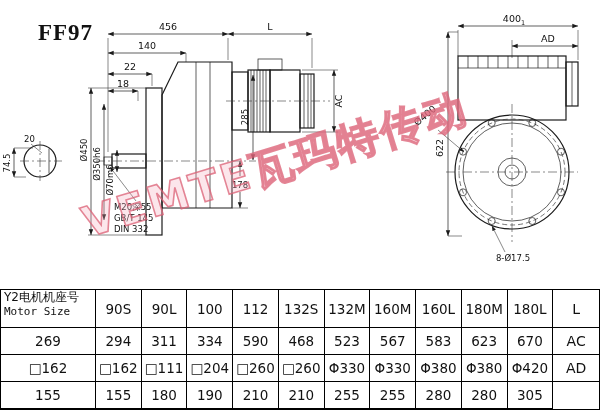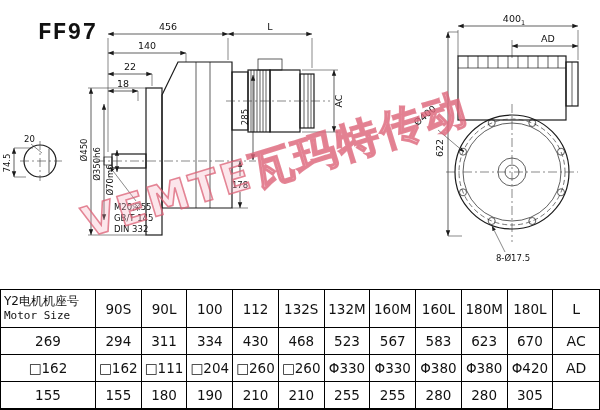--- a/index.html
+++ b/index.html
@@ -1,41 +1,41 @@
 <!DOCTYPE html>
 <html><head>
 <meta charset="utf-8">
 <style>
   *{margin:0;padding:0;box-sizing:border-box}
   html,body{width:600px;height:410px;background:#fff;overflow:hidden}
   .canvas{position:relative;width:600px;height:410px;background:#fff;color:#111;
           font-family:"DejaVu Sans","Liberation Sans",sans-serif}
   .title{position:absolute;left:38px;top:20px;font-size:23px;font-weight:600;letter-spacing:1px;
-         font-family:Liberation Mono, monospace}
+         font-family:Liberation Serif, serif}
   .drawing{position:absolute;left:0;top:0}
   .watermark{position:absolute;left:84px;top:196px;font-size:42px;font-weight:700;white-space:nowrap;
              transform:rotate(-17deg);transform-origin:0 50%;letter-spacing:3px;pointer-events:none;
              color:rgba(246,173,188,.30);-webkit-text-stroke:1.6px rgba(219,95,116,.75)}
   
   .ol{stroke:#1b1b1b;stroke-width:1.2;fill:none}
   .th{stroke:#1b1b1b;stroke-width:.7;fill:none}
   .ext{stroke:#3a3a3a;stroke-width:.6;fill:none}
   .cl{stroke:#3a3a3a;stroke-width:.6;fill:none;stroke-dasharray:9 3 2 3}
   .dash{stroke:#3a3a3a;stroke-width:.7;fill:none;stroke-dasharray:5 3}
   .dt{font-family:"DejaVu Sans",sans-serif;font-size:9.5px;fill:#111;stroke:none}
   .sm{font-size:8.5px}
   .mid{text-anchor:middle}
   
   .tbl{position:absolute;left:0;top:289px;width:600px;height:121px;display:grid;
        grid-template-columns:95px repeat(11,1fr);grid-template-rows:38px 1fr 1fr 1fr;
        border:1.5px solid #000;font-size:13.5px;background:#fff}
   .cell{border-right:1px solid #000;border-bottom:1px solid #000;display:flex;
         align-items:center;justify-content:center;text-align:center;overflow:hidden}
   .cell:nth-child(12n){border-right:none}
-  .corner{flex-direction:column;align-items:flex-start;justify-content:center;padding-left:3px}
+  .corner{flex-direction:column;align-items:flex-start;justify-content:flex-start;padding-left:3px}
   .cn{font-size:12px;line-height:1.25}
   .en{font-family:"DejaVu Sans Mono","Liberation Mono",monospace;font-size:11px;line-height:1.2}
   .rl{font-size:14px}
 </style>
 </head>
 <body>
 
 <div class="canvas">
 
   <div class="title">FF97</div>
@@ -198,21 +198,21 @@
     <div class="cell">160M</div>
     <div class="cell">160L</div>
     <div class="cell">180M</div>
     <div class="cell">180L</div>
 
     <div class="cell rl">L</div>
     <div class="cell">269</div>
     <div class="cell">294</div>
     <div class="cell">311</div>
     <div class="cell">334</div>
-    <div class="cell">430</div>
+    <div class="cell">590</div>
     <div class="cell">468</div>
     <div class="cell">523</div>
     <div class="cell">567</div>
     <div class="cell">583</div>
     <div class="cell">623</div>
     <div class="cell">670</div>
 
     <div class="cell rl">AC</div>
     <div class="cell">□162</div>
     <div class="cell">□162</div>

